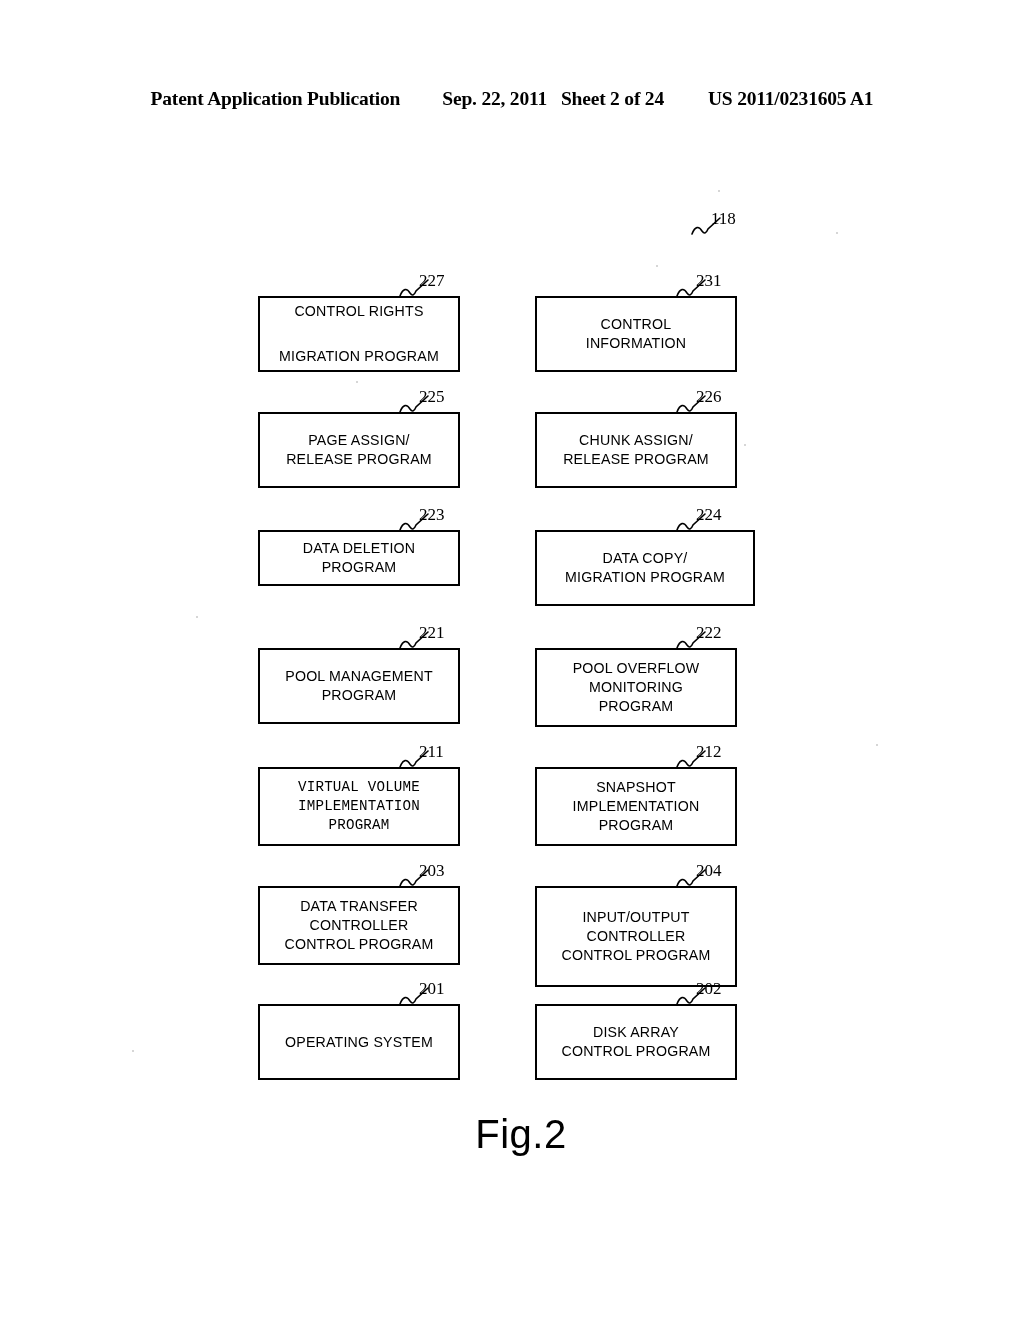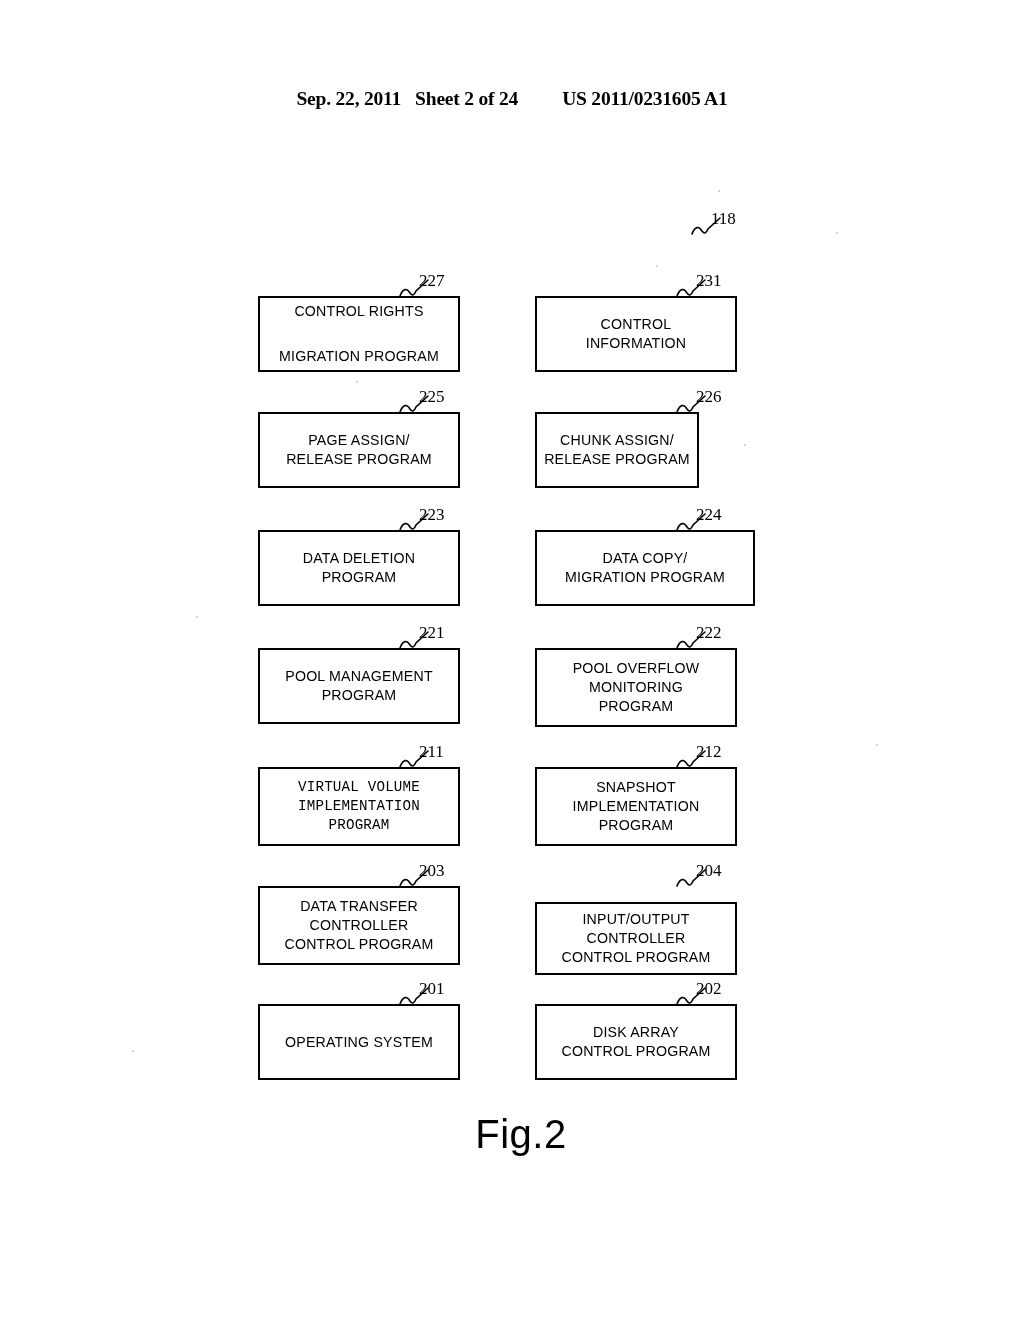--- a/index.html
+++ b/index.html
@@ -119,20 +119,21 @@
     background: #c9c9c9;
     width: 2px;
     height: 2px;
     border-radius: 50%;
   }
 </style>
 </head>
 <body>
 
 <div class="patent-header">
+  <span class="hdr-pub">Patent Application Publication</span>
   <span class="hdr-date">Sep. 22, 2011</span>
   <span class="hdr-sheet">Sheet 2 of 24</span>
   <span class="hdr-num">US 2011/0231605 A1</span>
 </div>
 
 <div class="figure">
 
 
   <div class="leader" style="left:690px; top:216px;">
     <svg width="40" height="22" viewBox="0 0 40 22">
@@ -165,31 +166,31 @@
       <div class="block" style="left: 258px; top: 412px; width: 202px; height: 76px;">
         <span class="line">PAGE ASSIGN/</span>
         <span class="line">RELEASE PROGRAM</span>
       </div>
       <div class="leader" style="left: 398px; top: 394px;">
         <svg width="40" height="22" viewBox="0 0 40 22">
           <path d="M2 18 C5 10, 9 10, 12 15 C14 18, 16 18, 18 13 L30 2" fill="none" stroke="#000" stroke-width="1.6" stroke-linecap="round"></path>
         </svg>
       </div>
       <div class="refnum" style="left: 419px; top: 387px;">225</div>
-      <div class="block" style="left: 535px; top: 412px; width: 164px; height: 76px;">
+      <div class="block" style="left: 535px; top: 412px; width: 202px; height: 76px;">
         <span class="line">CHUNK ASSIGN/</span>
         <span class="line">RELEASE PROGRAM</span>
       </div>
       <div class="leader" style="left: 675px; top: 394px;">
         <svg width="40" height="22" viewBox="0 0 40 22">
           <path d="M2 18 C5 10, 9 10, 12 15 C14 18, 16 18, 18 13 L30 2" fill="none" stroke="#000" stroke-width="1.6" stroke-linecap="round"></path>
         </svg>
       </div>
       <div class="refnum" style="left: 696px; top: 387px;">226</div>
-      <div class="block" style="left: 258px; top: 530px; width: 202px; height: 76px;">
+      <div class="block" style="left: 258px; top: 530px; width: 202px; height: 56px;">
         <span class="line">DATA DELETION</span>
         <span class="line">PROGRAM</span>
       </div>
       <div class="leader" style="left: 398px; top: 512px;">
         <svg width="40" height="22" viewBox="0 0 40 22">
           <path d="M2 18 C5 10, 9 10, 12 15 C14 18, 16 18, 18 13 L30 2" fill="none" stroke="#000" stroke-width="1.6" stroke-linecap="round"></path>
         </svg>
       </div>
       <div class="refnum" style="left: 419px; top: 505px;">223</div>
       <div class="block" style="left: 535px; top: 530px; width: 220px; height: 76px; align-items: center;">
@@ -249,21 +250,21 @@
         <span class="line">DATA TRANSFER</span>
         <span class="line">CONTROLLER</span>
         <span class="line">CONTROL PROGRAM</span>
       </div>
       <div class="leader" style="left: 398px; top: 868px;">
         <svg width="40" height="22" viewBox="0 0 40 22">
           <path d="M2 18 C5 10, 9 10, 12 15 C14 18, 16 18, 18 13 L30 2" fill="none" stroke="#000" stroke-width="1.6" stroke-linecap="round"></path>
         </svg>
       </div>
       <div class="refnum" style="left: 419px; top: 861px;">203</div>
-      <div class="block" style="left: 535px; top: 886px; width: 202px; height: 73px; margin-top: 16px;">
+      <div class="block" style="left: 535px; top: 886px; width: 202px; height: 101px;">
         <span class="line">INPUT/OUTPUT</span>
         <span class="line">CONTROLLER</span>
         <span class="line">CONTROL PROGRAM</span>
       </div>
       <div class="leader" style="left: 675px; top: 868px;">
         <svg width="40" height="22" viewBox="0 0 40 22">
           <path d="M2 18 C5 10, 9 10, 12 15 C14 18, 16 18, 18 13 L30 2" fill="none" stroke="#000" stroke-width="1.6" stroke-linecap="round"></path>
         </svg>
       </div>
       <div class="refnum" style="left: 696px; top: 861px;">204</div>

